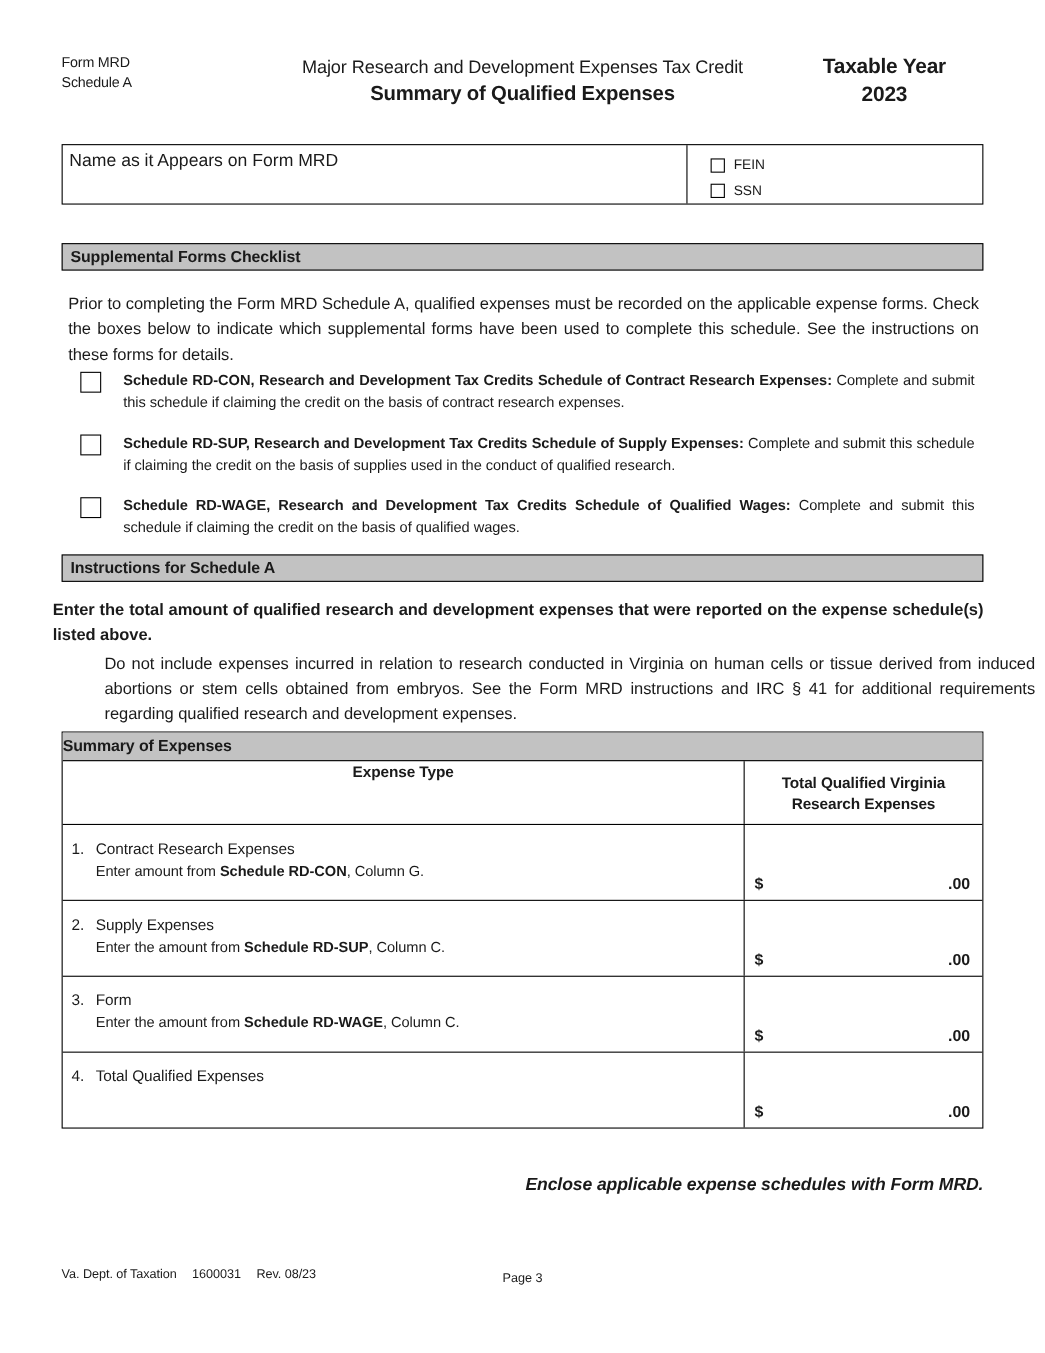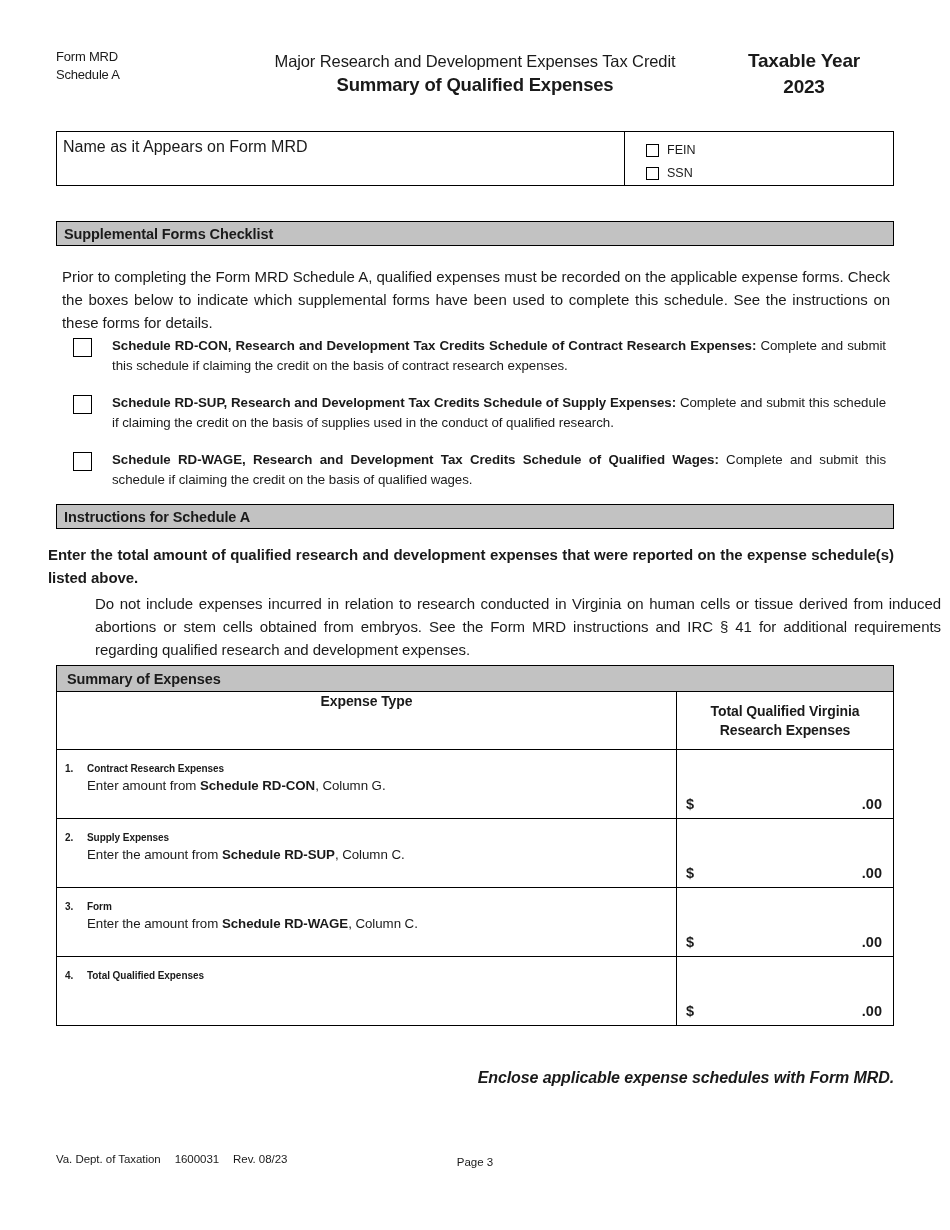--- a/index.html
+++ b/index.html
@@ -174,21 +174,21 @@
     width: 838px;
     border: 1.5px solid #000;
     box-sizing: border-box;
   }
   .sum-title {
     height: 25px;
     background: #c2c2c2;
     border-bottom: 1.5px solid #000;
     display: flex;
     align-items: center;
-    padding-left: 10px;
+    padding-left: 0;
     font-weight: bold;
     font-size: 14.5px;
     letter-spacing: -0.1px;
   }
   .sum-head {
     display: flex;
     border-bottom: 1.5px solid #000;
     height: 57px;
   }
   .sum-head .col-a,
@@ -222,22 +222,22 @@
   .sum-row {
     display: flex;
     border-bottom: 1.5px solid #000;
     height: 68px;
   }
   .sum-row:last-child { border-bottom: none; }
   .sum-row .col-a {
     padding: 11px 10px 0 8px;
   }
   .row-line1 {
-    font-weight: bold;
-    font-size: 10px;
+    font-weight: normal;
+    font-size: 14px;
     line-height: 1.5;
     letter-spacing: -0.05px;
   }
   .row-num { display: inline-block; min-width: 22px; }
   .row-line2 {
     font-size: 13.3px;
     line-height: 1.5;
     padding-left: 22px;
     letter-spacing: -0.05px;
   }

